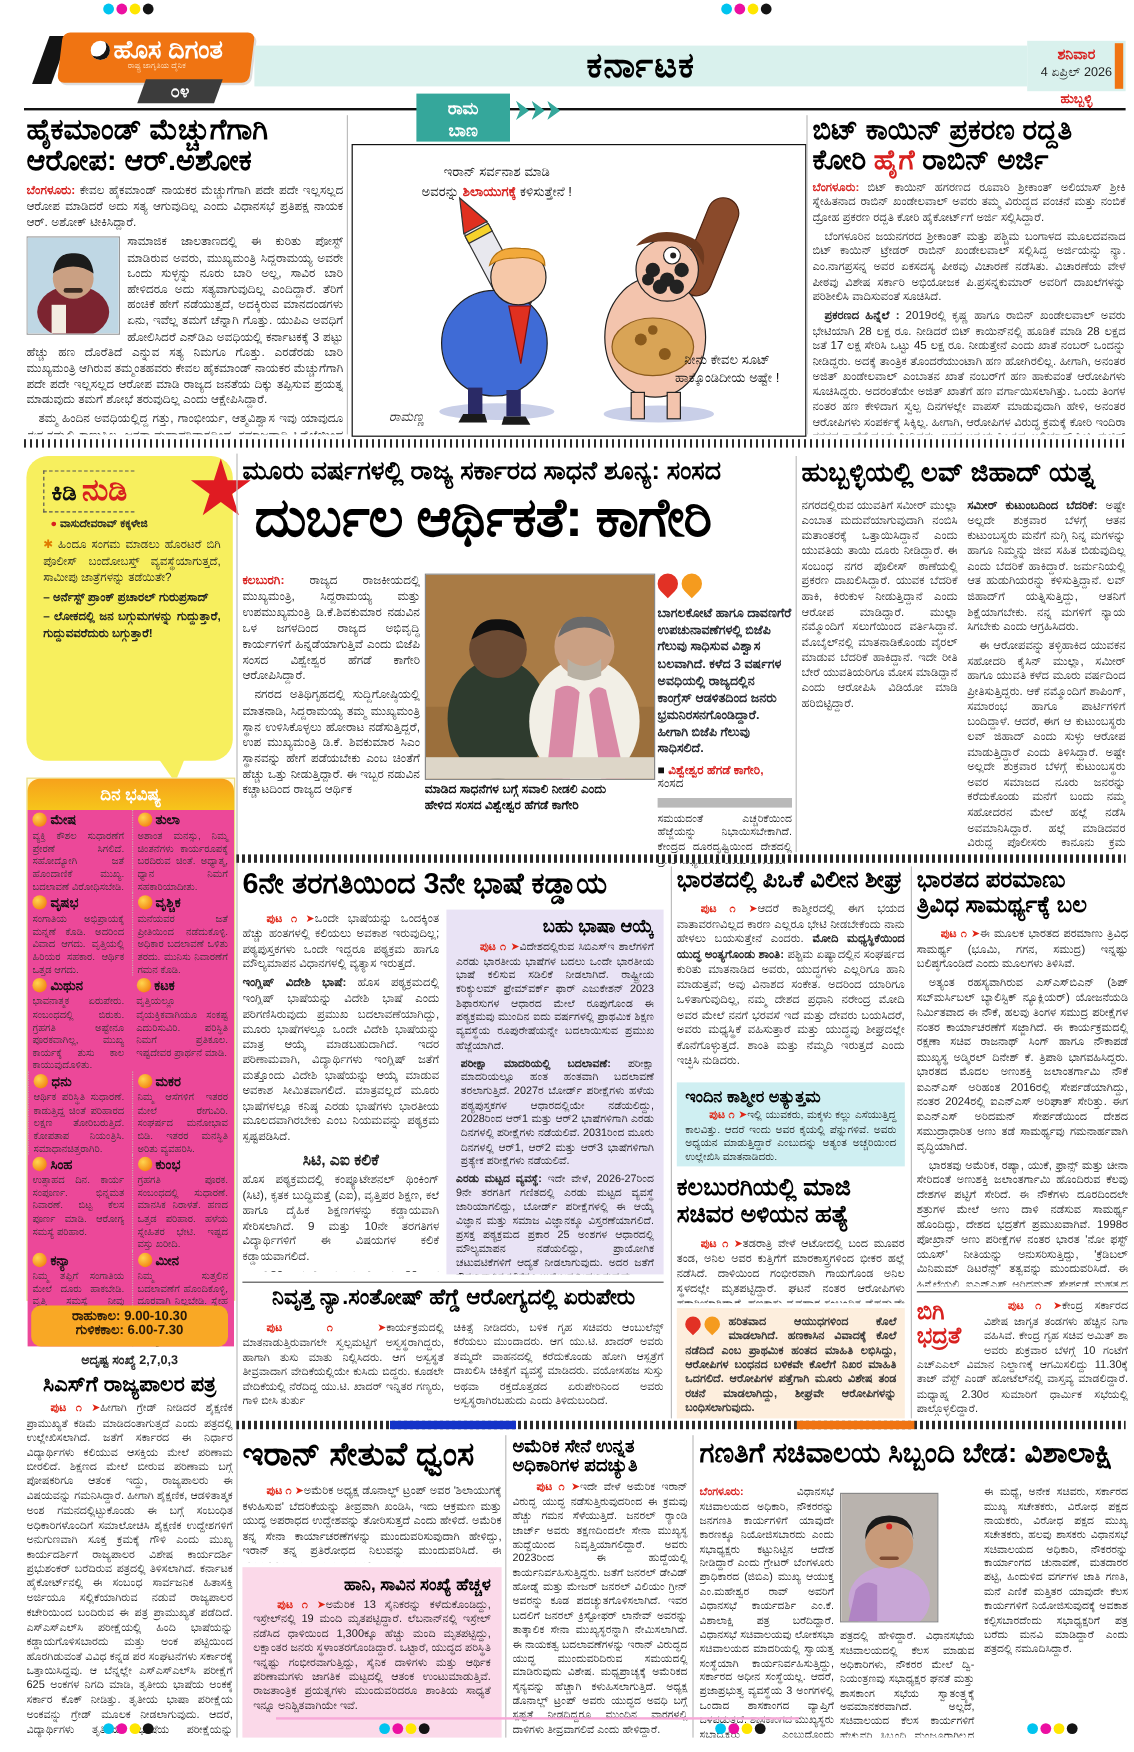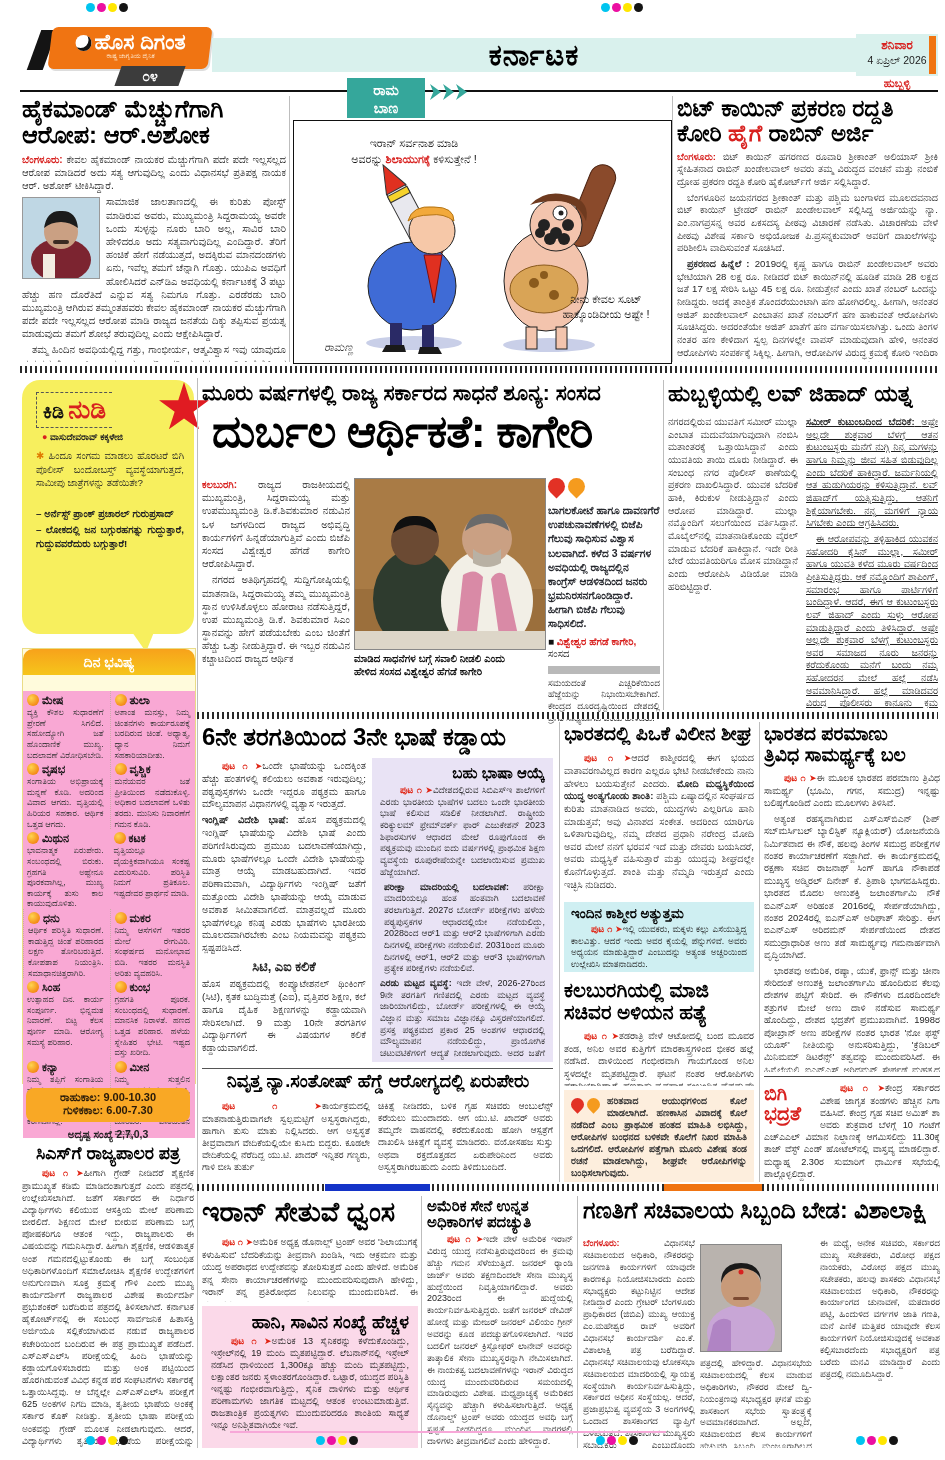--- a/index.html
+++ b/index.html
@@ -155,30 +155,30 @@
   <div class="abs" style="left:22px;top:380px;width:172px;height:254px;background:#f7ef5e;border-radius:18px;">
     <div class="star" style="left:136px;top:2px;width:52px;height:52px;"></div>
     <div style="padding:12px 10px 0 14px;">
       <div style="border-left:1.5px dashed #555;border-top:1.5px dashed #555;border-bottom:1.5px dashed #555;padding:2px 6px;display:inline-block;">
         <span style="font-size:19px;font-weight:bold;color:#111;">ಕಿಡಿ</span>
         <span style="font-size:25px;font-weight:bold;color:#d8211f;">ನುಡಿ</span>
       </div>
       <div style="font-size:9px;font-weight:bold;color:#222;margin:4px 0 6px 6px;"><span style="color:#d8211f;">●</span> <span>ವಾಸುದೇವರಾವ್ ಕಕ್ಕಳೇಜಿ</span></div>
       <div style="font-size:9.8px;line-height:1.4;color:#222;text-align:justify;">
         <div><span style="color:#e07b00;">✱</span> <span>ಹಿಂದೂ ಸಂಗಮ ಮಾಡಲು ಹೊರಟರೆ ಬಿಗಿ ಪೊಲೀಸ್ ಬಂದೋಬಸ್ತ್ ವ್ಯವಸ್ಥೆಯಾಗುತ್ತದೆ, ಸಾಮೀಪು ಜಾತ್ರೆಗಳನ್ನು ತಡೆಯಿತೇ?</span></div>
-        <div class="bold" style="margin-top:17px;">– ಅರ್ನೆಸ್ಟ್ ಪ್ರಾಂಕ್ ಪ್ರಚಾರಲ್ ಗುರುಪ್ರಸಾದ್</div>
-        <div class="bold" style="margin-top:2px;">– ಲೋಕದಲ್ಲಿ ಜನ ಬಗ್ಗುರಹಗತ್ನು ಗುದ್ದುತ್ತಾರೆ, ಗುದ್ದುವವರೆದುರು ಬಗ್ಗುತ್ತಾರೆ!</div>
+        <div class="bold" style="margin-top:3px;">– ಅರ್ನೆಸ್ಟ್ ಪ್ರಾಂಕ್ ಪ್ರಚಾರಲ್ ಗುರುಪ್ರಸಾದ್</div>
+        <div class="bold" style="margin-top:2px;">– ಲೋಕದಲ್ಲಿ ಜನ ಬಗ್ಗುಮಗಳನ್ನು ಗುದ್ದುತ್ತಾರೆ, ಗುದ್ದುವವರೆದುರು ಬಗ್ಗುತ್ತಾರೆ!</div>
       </div>
     </div>
     <div class="abs" style="left:110px;top:252px;width:0;height:0;border-left:14px solid transparent;border-right:8px solid transparent;border-top:20px solid #f7ef5e;"></div>
   </div>
 
   <div class="abs" style="left:22px;top:648px;width:172px;height:434px;background:#fffbdc;border:1px solid #eadc86;">
     <div style="height:26px;background:linear-gradient(#f7a21b,#f6c51b);border-radius:10px 10px 0 0;color:#fff;font-weight:bold;font-size:14px;text-align:center;line-height:26px;">ದಿನ ಭವಿಷ್ಯ</div>
-    <div style="display:grid;grid-template-columns:1fr 1fr;column-gap:1px;background:#f9a8d4;margin-top:16px;">
+    <div style="display:grid;grid-template-columns:1fr 1fr;column-gap:1px;background:#ec4899;">
       <div class="hitem"><span class="zod"></span><span class="sign">ಮೇಷ</span><div>ವ್ಯಕ್ತಿ ಕೌಶಲ ಸುಧಾರಣೆಗೆ ಪ್ರೇರಣೆ ಸಿಗಲಿದೆ. ಸಹೋದ್ಯೋಗಿ ಜತೆ ಹೊಂದಾಣಿಕೆ ಮುಖ್ಯ. ಬದಲಾವಣೆ ವಿರೋಧಿಸಬೇಡಿ.</div></div>
       <div class="hitem" style="border-left:1px dotted #caa;"><span class="zod"></span><span class="sign">ತುಲಾ</span><div>ಅಶಾಂತ ಮನಸ್ಸು, ನಿಮ್ಮ ಚಿಂತನೆಗಳು ಕಾರ್ಯರೂಪಕ್ಕೆ ಬರದಿರುವ ಚಿಂತೆ. ಅಧ್ಯಾತ್ಮ, ಧ್ಯಾನ ನಿಮಗೆ ಸಹಕಾರಿಯಾದೀತು.</div></div>
       <div class="hitem"><span class="zod"></span><span class="sign">ವೃಷಭ</span><div>ಸಂಗಾತಿಯ ಅಭಿಪ್ರಾಯಕ್ಕೆ ಮನ್ನಣೆ ಕೊಡಿ. ಅದರಿಂದ ವಿವಾದ ಆಗದು. ವೃತ್ತಿಯಲ್ಲಿ ಹಿರಿಯರ ಸಹಕಾರ. ಆರ್ಥಿಕ ಒತ್ತಡ ಆಗದು.</div></div>
       <div class="hitem" style="border-left:1px dotted #caa;"><span class="zod"></span><span class="sign">ವೃಶ್ಚಿಕ</span><div>ಮನೆಯವರ ಜತೆ ಪ್ರೀತಿಯಿಂದ ನಡೆದುಕೊಳ್ಳಿ. ಅಧಿಕಾರ ಬದಲಾವಣೆ ಒಳಿತು ತರದು. ಮುನಿಸು ನಿವಾರಣೆಗೆ ಗಮನ ಕೊಡಿ.</div></div>
       <div class="hitem"><span class="zod"></span><span class="sign">ಮಿಥುನ</span><div>ಭಾವನಾತ್ಮಕ ಏರುಪೇರು. ಸಂಬಂಧದಲ್ಲಿ ಬಿರುಕು. ಗ್ರಹಗತಿ ಅಷ್ಟೇನೂ ಪೂರಕವಾಗಿಲ್ಲ, ಮುಖ್ಯ ಕಾರ್ಯಕ್ಕೆ ತುಸು ಕಾಲ ಕಾಯುವುದೊಳಿತು.</div></div>
       <div class="hitem"><span class="zod"></span><span class="sign">ಕಟಕ</span><div>ವೃತ್ತಿಯಲ್ಲೂ ವೈಯಕ್ತಿಕವಾಗಿಯೂ ಸಂಕಷ್ಟ ಎದುರಿಸುವಿರಿ. ಪರಿಸ್ಥಿತಿ ನಿಮಗೆ ಪ್ರತಿಕೂಲ. ಇಷ್ಟದೇವರ ಪ್ರಾರ್ಥನೆ ಮಾಡಿ.</div></div>
       <div class="hitem" style="border-left:1px dotted #caa;"><span class="zod"></span><span class="sign">ಧನು</span><div>ಆರ್ಥಿಕ ಪರಿಸ್ಥಿತಿ ಸುಧಾರಣೆ. ಕಾಡುತ್ತಿದ್ದ ಚಿಂತೆ ಪರಿಹಾರದ ಲಕ್ಷಣ ತೋರಿಬರುತ್ತಿದೆ. ಕೋಪತಾಪ ನಿಯಂತ್ರಿಸಿ. ಸಮಾಧಾನಚಿತ್ತರಾಗಿರಿ.</div></div>
       <div class="hitem" style="border-left:1px dotted #caa;"><span class="zod"></span><span class="sign">ಮಕರ</span><div>ನಿಮ್ಮ ಆಸೆಗಳಿಗೆ ಇತರರ ಮೇಲೆ ರೇಗುವಿರಿ. ಸಂಘರ್ಷದ ಮನೋಭಾವ ಬಿಡಿ. ಇತರರ ಮನಸ್ಥಿತಿ ಅರಿತು ವ್ಯವಹರಿಸಿ.</div></div>
       <div class="hitem"><span class="zod"></span><span class="sign">ಸಿಂಹ</span><div>ಉತ್ಸಾಹದ ದಿನ. ಕಾರ್ಯ ಸಂಪೂರ್ಣ. ಭಿನ್ನಮತ ನಿವಾರಣೆ. ಬಿಟ್ಟ ಕೆಲಸ ಪೂರ್ಣ ಮಾಡಿ. ಆರೋಗ್ಯ ಸಮಸ್ಯೆ ಪರಿಹಾರ.</div></div>
       <div class="hitem" style="border-left:1px dotted #caa;"><span class="zod"></span><span class="sign">ಕುಂಭ</span><div>ಗ್ರಹಗತಿ ಪೂರಕ. ಸಂಬಂಧದಲ್ಲಿ ಸುಧಾರಣೆ. ಮಾನಸಿಕ ನಿರಾಳತೆ. ಹಣದ ಒತ್ತಡ ಪರಿಹಾರ. ಹಳೆಯ ಸ್ನೇಹಿತರ ಭೇಟಿ. ಇಷ್ಟದ ವಸ್ತು ಖರೀದಿ.</div></div>
@@ -233,21 +233,21 @@
     <div class="body" style="font-size:9px;margin-top:4px;">ಸಮಯದಂತೆ ಎಚ್ಚರಿಕೆಯಿಂದ ಹೆಜ್ಜೆಯನ್ನು ನಿಭಾಯಿಸಬೇಕಾಗಿದೆ. ಕೇಂದ್ರದ ದೂರದೃಷ್ಟಿಯಿಂದ ದೇಶದಲ್ಲಿ ಪ್ರಗತಿ ಸಾಧ್ಯವಾಗಿದೆ ಎಂದು ಹೇಳಿದರು.</div>
   </div>
   <div class="vr" style="left:663px;top:380px;height:330px;"></div>
 
   <div class="abs" style="left:668px;top:382px;width:270px;">
     <div class="hl" style="font-size:22px;">ಹುಬ್ಬಳ್ಳಿಯಲ್ಲಿ ಲವ್ ಜಿಹಾದ್ ಯತ್ನ</div>
   </div>
   <div class="abs body" style="left:668px;top:416px;width:130px;height:292px;overflow:hidden;font-size:9.6px;">
     <p class="noind">ನಗರದಲ್ಲಿರುವ ಯುವತಿಗೆ ಸಮೀರ್ ಮುಲ್ಲಾ ಎಂಬಾತ ಮದುವೆಯಾಗುವುದಾಗಿ ನಂಬಿಸಿ ಮತಾಂತರಕ್ಕೆ ಒತ್ತಾಯಿಸಿದ್ದಾನೆ ಎಂದು ಯುವತಿಯ ತಾಯಿ ದೂರು ನೀಡಿದ್ದಾರೆ. ಈ ಸಂಬಂಧ ನಗರ ಪೊಲೀಸ್ ಠಾಣೆಯಲ್ಲಿ ಪ್ರಕರಣ ದಾಖಲಿಸಿದ್ದಾರೆ. ಯುವಕ ಬೆದರಿಕೆ ಹಾಕಿ, ಕಿರುಕುಳ ನೀಡುತ್ತಿದ್ದಾನೆ ಎಂದು ಆರೋಪ ಮಾಡಿದ್ದಾರೆ. ಮುಲ್ಲಾ ನಮ್ಮೊಂದಿಗೆ ಸಲುಗೆಯಿಂದ ವರ್ತಿಸಿದ್ದಾನೆ. ಮೊಬೈಲ್‌ನಲ್ಲಿ ಮಾತನಾಡಿಕೊಂಡು ವೈರಲ್ ಮಾಡುವ ಬೆದರಿಕೆ ಹಾಕಿದ್ದಾನೆ. ಇದೇ ರೀತಿ ಬೇರೆ ಯುವತಿಯರಿಗೂ ಮೋಸ ಮಾಡಿದ್ದಾನೆ ಎಂದು ಆರೋಪಿಸಿ ವಿಡಿಯೋ ಮಾಡಿ ಹರಿಬಿಟ್ಟಿದ್ದಾರೆ.</p>
   </div>
-  <div class="abs body" style="left:806px;top:416px;width:132px;height:292px;overflow:hidden;font-size:9.6px;text-decoration:underline;">
+  <div class="abs body" style="left:806px;top:416px;width:132px;height:292px;overflow:hidden;font-size:9.6px;">
     <p class="noind"><span class="bold">ಸಮೀರ್ ಕುಟುಂಬದಿಂದ ಬೆದರಿಕೆ:</span> <span>ಅಷ್ಟೇ ಅಲ್ಲದೇ ಶುಕ್ರವಾರ ಬೆಳಗ್ಗೆ ಆತನ ಕುಟುಂಬಸ್ಥರು ಮನೆಗೆ ನುಗ್ಗಿ ನಿನ್ನ ಮಗಳನ್ನು ಹಾಗೂ ನಿಮ್ಮನ್ನು ಜೀವ ಸಹಿತ ಬಿಡುವುದಿಲ್ಲ ಎಂದು ಬೆದರಿಕೆ ಹಾಕಿದ್ದಾರೆ. ಜರ್ಮನಿಯಲ್ಲಿ ಆತ ಹುಡುಗಿಯರನ್ನು ಕಳಿಸುತ್ತಿದ್ದಾನೆ. ಲವ್ ಜಿಹಾದ್‌ಗೆ ಯತ್ನಿಸುತ್ತಿದ್ದು, ಆತನಿಗೆ ಶಿಕ್ಷೆಯಾಗಬೇಕು. ನನ್ನ ಮಗಳಿಗೆ ನ್ಯಾಯ ಸಿಗಬೇಕು ಎಂದು ಆಗ್ರಹಿಸಿದರು.</span></p>
     <p>ಈ ಆರೋಪವನ್ನು ತಳ್ಳಿಹಾಕಿದ ಯುವಕನ ಸಹೋದರಿ ಕೈಸಿನ್ ಮುಲ್ಲಾ, ಸಮೀರ್ ಹಾಗೂ ಯುವತಿ ಕಳೆದ ಮೂರು ವರ್ಷದಿಂದ ಪ್ರೀತಿಸುತ್ತಿದ್ದರು. ಆಕೆ ನಮ್ಮೊಂದಿಗೆ ಶಾಪಿಂಗ್, ಸಮಾರಂಭ ಹಾಗೂ ಪಾರ್ಟಿಗಳಿಗೆ ಬಂದಿದ್ದಾಳೆ. ಆದರೆ, ಈಗ ಆ ಕುಟುಂಬಸ್ಥರು ಲವ್ ಜಿಹಾದ್ ಎಂದು ಸುಳ್ಳು ಆರೋಪ ಮಾಡುತ್ತಿದ್ದಾರೆ ಎಂದು ತಿಳಿಸಿದ್ದಾರೆ. ಅಷ್ಟೇ ಅಲ್ಲದೇ ಶುಕ್ರವಾರ ಬೆಳಗ್ಗೆ ಕುಟುಂಬಸ್ಥರು ಅವರ ಸಮಾಜದ ನೂರು ಜನರನ್ನು ಕರೆದುಕೊಂಡು ಮನೆಗೆ ಬಂದು ನಮ್ಮ ಸಹೋದರನ ಮೇಲೆ ಹಲ್ಲೆ ನಡೆಸಿ ಅವಮಾನಿಸಿದ್ದಾರೆ. ಹಲ್ಲೆ ಮಾಡಿದವರ ವಿರುದ್ಧ ಪೊಲೀಸರು ಕಾನೂನು ಕ್ರಮ ಕೈಗೊಳ್ಳಬೇಕು ಎಂದು ಆಗ್ರಹಿಸಿದ್ದಾರೆ.</p>
   </div>
 
   <div class="stripe" style="left:197px;top:712px;width:741px;"></div>
 
   <div class="abs hl" style="left:202px;top:724px;width:352px;font-size:24px;">6ನೇ ತರಗತಿಯಿಂದ 3ನೇ ಭಾಷೆ ಕಡ್ಡಾಯ</div>
   <div class="abs body" style="left:202px;top:760px;width:164px;height:300px;overflow:hidden;font-size:9.7px;">
     <p class="noind"><span class="mk">ಪುಟ ೧ ➤</span><span>ಒಂದೇ ಭಾಷೆಯನ್ನು ಒಂದಕ್ಕಿಂತ ಹೆಚ್ಚು ಹಂತಗಳಲ್ಲಿ ಕಲಿಯಲು ಅವಕಾಶ ಇರುವುದಿಲ್ಲ; ಪಠ್ಯಪುಸ್ತಕಗಳು ಒಂದೇ ಇದ್ದರೂ ಪಠ್ಯಕ್ರಮ ಹಾಗೂ ಮೌಲ್ಯಮಾಪನ ವಿಧಾನಗಳಲ್ಲಿ ವ್ಯತ್ಯಾಸ ಇರುತ್ತದೆ.</span></p>
     <p class="noind"><span class="bold">ಇಂಗ್ಲಿಷ್ ವಿದೇಶಿ ಭಾಷೆ:</span> <span>ಹೊಸ ಪಠ್ಯಕ್ರಮದಲ್ಲಿ ಇಂಗ್ಲಿಷ್ ಭಾಷೆಯನ್ನು ವಿದೇಶಿ ಭಾಷೆ ಎಂದು ಪರಿಗಣಿಸಿರುವುದು ಪ್ರಮುಖ ಬದಲಾವಣೆಯಾಗಿದ್ದು, ಮೂರು ಭಾಷೆಗಳಲ್ಲೂ ಒಂದೇ ವಿದೇಶಿ ಭಾಷೆಯನ್ನು ಮಾತ್ರ ಆಯ್ಕೆ ಮಾಡಬಹುದಾಗಿದೆ. ಇದರ ಪರಿಣಾಮವಾಗಿ, ವಿದ್ಯಾರ್ಥಿಗಳು ಇಂಗ್ಲಿಷ್ ಜತೆಗೆ ಮತ್ತೊಂದು ವಿದೇಶಿ ಭಾಷೆಯನ್ನು ಆಯ್ಕೆ ಮಾಡುವ ಅವಕಾಶ ಸೀಮಿತವಾಗಲಿದೆ. ಮಾತ್ರವಲ್ಲದೆ ಮೂರು ಭಾಷೆಗಳಲ್ಲೂ ಕನಿಷ್ಠ ಎರಡು ಭಾಷೆಗಳು ಭಾರತೀಯ ಮೂಲದವಾಗಿರಬೇಕು ಎಂಬ ನಿಯಮವನ್ನು ಪಠ್ಯಕ್ರಮ ಸ್ಪಷ್ಟಪಡಿಸಿದೆ.</span></p>
@@ -317,21 +317,21 @@
 
   <div class="stripe" style="left:197px;top:1184px;width:741px;"></div>
   <div class="abs" style="left:325px;top:1184px;width:105px;height:7px;background:#1433c8;"></div>
   <div class="abs" style="left:664px;top:1184px;width:98px;height:7px;background:#f07412;"></div>
 
   <div class="abs hl" style="left:202px;top:1198px;width:216px;font-size:27px;">ಇರಾನ್ ಸೇತುವೆ ಧ್ವಂಸ</div>
   <div class="abs body" style="left:202px;top:1236px;width:216px;height:66px;overflow:hidden;font-size:9.4px;">
     <p class="noind"><span class="mk">ಪುಟ ೧ ➤</span><span>ಅಮೆರಿಕ ಅಧ್ಯಕ್ಷ ಡೊನಾಲ್ಡ್ ಟ್ರಂಪ್ ಅವರ 'ಶಿಲಾಯುಗಕ್ಕೆ ಕಳುಹಿಸುವ' ಬೆದರಿಕೆಯನ್ನು ತೀವ್ರವಾಗಿ ಖಂಡಿಸಿ, ಇದು ಆಕ್ರಮಣ ಮತ್ತು ಯುದ್ಧ ಅಪರಾಧದ ಉದ್ದೇಶವನ್ನು ತೋರಿಸುತ್ತದೆ ಎಂದು ಹೇಳಿದೆ. ಅಮೆರಿಕ ತನ್ನ ಸೇನಾ ಕಾರ್ಯಾಚರಣೆಗಳನ್ನು ಮುಂದುವರಿಸುವುದಾಗಿ ಹೇಳಿದ್ದು, ಇರಾನ್ ತನ್ನ ಪ್ರತಿರೋಧದ ನಿಲುವನ್ನು ಮುಂದುವರಿಸಿದೆ. ಈ ಬೆಳವಣಿಗೆಗಳಿಂದ ಮಧ್ಯಪ್ರಾಚ್ಯದಲ್ಲಿ ಭದ್ರತಾ ಪರಿಸ್ಥಿತಿ ಮತ್ತಷ್ಟು ಸಂಕೀರ್ಣವಾಗುವ ಸಾಧ್ಯತೆ ವ್ಯಕ್ತವಾಗಿದೆ.</span></p>
   </div>
   <div class="abs" style="left:202px;top:1306px;width:216px;height:142px;background:#fbd9e9;padding:6px 9px;box-sizing:border-box;overflow:hidden;">
-    <div class="boxtitle" style="font-size:18px;">ಹಾನಿ, ಸಾವಿನ ಸಂಖ್ಯೆ ಹೆಚ್ಚಳ</div>
+    <div class="boxtitle" style="font-size:14px;">ಹಾನಿ, ಸಾವಿನ ಸಂಖ್ಯೆ ಹೆಚ್ಚಳ</div>
     <div class="smallbody" style="font-size:9.2px;margin-top:3px;"><span class="mk">ಪುಟ ೧ ➤</span><span>ಅಮೆರಿಕ 13 ಸೈನಿಕರನ್ನು ಕಳೆದುಕೊಂಡಿದ್ದು, ಇಸ್ರೇಲ್‌ನಲ್ಲಿ 19 ಮಂದಿ ಮೃತಪಟ್ಟಿದ್ದಾರೆ. ಲೆಬನಾನ್‌ನಲ್ಲಿ ಇಸ್ರೇಲ್ ನಡೆಸಿದ ಧಾಳಿಯಿಂದ 1,300ಕ್ಕೂ ಹೆಚ್ಚು ಮಂದಿ ಮೃತಪಟ್ಟಿದ್ದು, ಲಕ್ಷಾಂತರ ಜನರು ಸ್ಥಳಾಂತರಗೊಂಡಿದ್ದಾರೆ. ಒಟ್ಟಾರೆ, ಯುದ್ಧದ ಪರಿಸ್ಥಿತಿ ಇನ್ನಷ್ಟು ಗಂಭೀರವಾಗುತ್ತಿದ್ದು, ಸೈನಿಕ ದಾಳಿಗಳು ಮತ್ತು ಆರ್ಥಿಕ ಪರಿಣಾಮಗಳು ಜಾಗತಿಕ ಮಟ್ಟದಲ್ಲಿ ಆತಂಕ ಉಂಟುಮಾಡುತ್ತಿವೆ. ರಾಜತಾಂತ್ರಿಕ ಪ್ರಯತ್ನಗಳು ಮುಂದುವರಿದರೂ ಶಾಂತಿಯ ಸಾಧ್ಯತೆ ಇನ್ನೂ ಅನಿಶ್ಚಿತವಾಗಿಯೇ ಇವೆ.</span></div>
   </div>
   <div class="vr" style="left:421px;top:1196px;height:252px;"></div>
 
   <div class="abs hl" style="left:427px;top:1198px;width:146px;font-size:15px;">
     <div>ಅಮೆರಿಕ ಸೇನೆ ಉನ್ನತ</div>
     <div>ಅಧಿಕಾರಿಗಳ ಪದಚ್ಯುತಿ</div>
   </div>
   <div class="abs body" style="left:427px;top:1234px;width:146px;height:214px;overflow:hidden;font-size:9px;">
     <p class="noind"><span class="mk">ಪುಟ ೧ ➤</span><span>ಇದೇ ವೇಳೆ ಅಮೆರಿಕ ಇರಾನ್ ವಿರುದ್ಧ ಯುದ್ಧ ನಡೆಸುತ್ತಿರುವುದರಿಂದ ಈ ಕ್ರಮವು ಹೆಚ್ಚು ಗಮನ ಸೆಳೆಯುತ್ತಿದೆ. ಜನರಲ್ ರ‍್ಯಾಂಡಿ ಜಾರ್ಜ್ ಅವರು ತಕ್ಷಣದಿಂದಲೇ ಸೇನಾ ಮುಖ್ಯಸ್ಥ ಹುದ್ದೆಯಿಂದ ನಿವೃತ್ತಿಯಾಗಲಿದ್ದಾರೆ. ಅವರು 2023ರಿಂದ ಈ ಹುದ್ದೆಯಲ್ಲಿ ಕಾರ್ಯನಿರ್ವಹಿಸುತ್ತಿದ್ದರು. ಜತೆಗೆ ಜನರಲ್ ಡೇವಿಡ್ ಹೋಡ್ನೆ ಮತ್ತು ಮೇಜರ್ ಜನರಲ್ ವಿಲಿಯಂ ಗ್ರೀನ್ ಅವರನ್ನು ಕೂಡ ಪದಚ್ಯುತಗೊಳಿಸಲಾಗಿದೆ. ಇವರ ಬದಲಿಗೆ ಜನರಲ್ ಕ್ರಿಸ್ಟೋಫರ್ ಲಾನೇವ್ ಅವರನ್ನು ತಾತ್ಕಾಲಿಕ ಸೇನಾ ಮುಖ್ಯಸ್ಥರನ್ನಾಗಿ ನೇಮಿಸಲಾಗಿದೆ. ಈ ನಾಯಕತ್ವ ಬದಲಾವಣೆಗಳನ್ನು ಇರಾನ್ ವಿರುದ್ಧದ ಯುದ್ಧ ಮುಂದುವರಿದಿರುವ ಸಮಯದಲ್ಲಿ ಮಾಡಿರುವುದು ವಿಶೇಷ. ಮಧ್ಯಪ್ರಾಚ್ಯಕ್ಕೆ ಅಮೆರಿಕದ ಸೈನ್ಯವನ್ನು ಹೆಚ್ಚಾಗಿ ಕಳುಹಿಸಲಾಗುತ್ತಿದೆ. ಅಧ್ಯಕ್ಷ ಡೊನಾಲ್ಡ್ ಟ್ರಂಪ್ ಅವರು ಯುದ್ಧದ ಅವಧಿ ಬಗ್ಗೆ ಸ್ಪಷ್ಟತೆ ನೀಡದಿದ್ದರೂ ಮುಂದಿನ ವಾರಗಳಲ್ಲಿ ದಾಳಿಗಳು ತೀವ್ರವಾಗಲಿವೆ ಎಂದು ಹೇಳಿದ್ದಾರೆ.</span></p>

